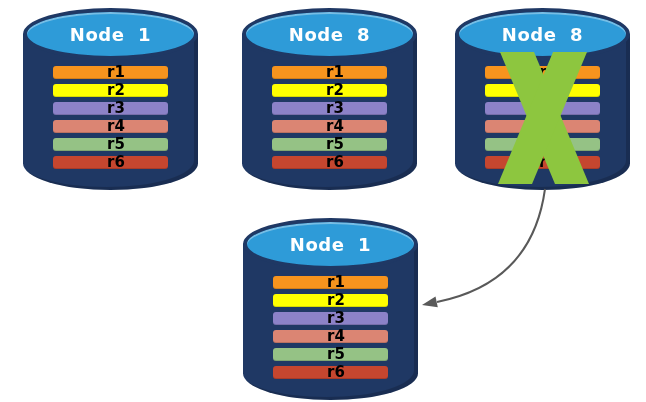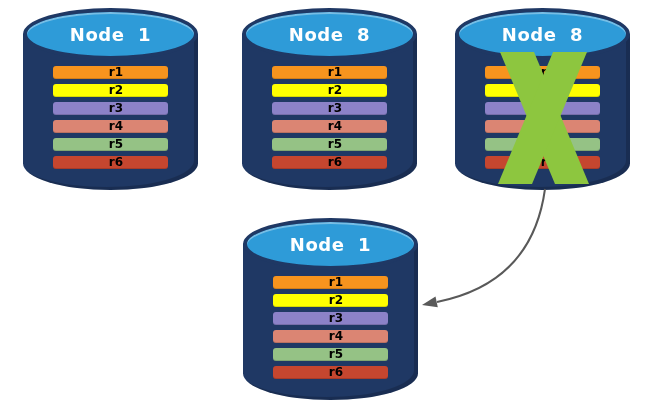--- a/index.html
+++ b/index.html
@@ -65,21 +65,21 @@
   .row {
     height: 13px;
     border-radius: 3px;
     display: flex;
     align-items: center;
     justify-content: center;
     box-shadow: inset 0 -1px 0 rgba(0,0,0,0.15);
   }
   .row span {
     color: var(--row-label, #000000);
-    font-size: 12px;
+    font-size: 15px;
     font-weight: bold;
     line-height: 13px;
     margin-left: 11px;
   }
   .x-overlay {
     position: absolute;
     left: 0;
     top: 0;
     overflow: visible;
     pointer-events: none;

